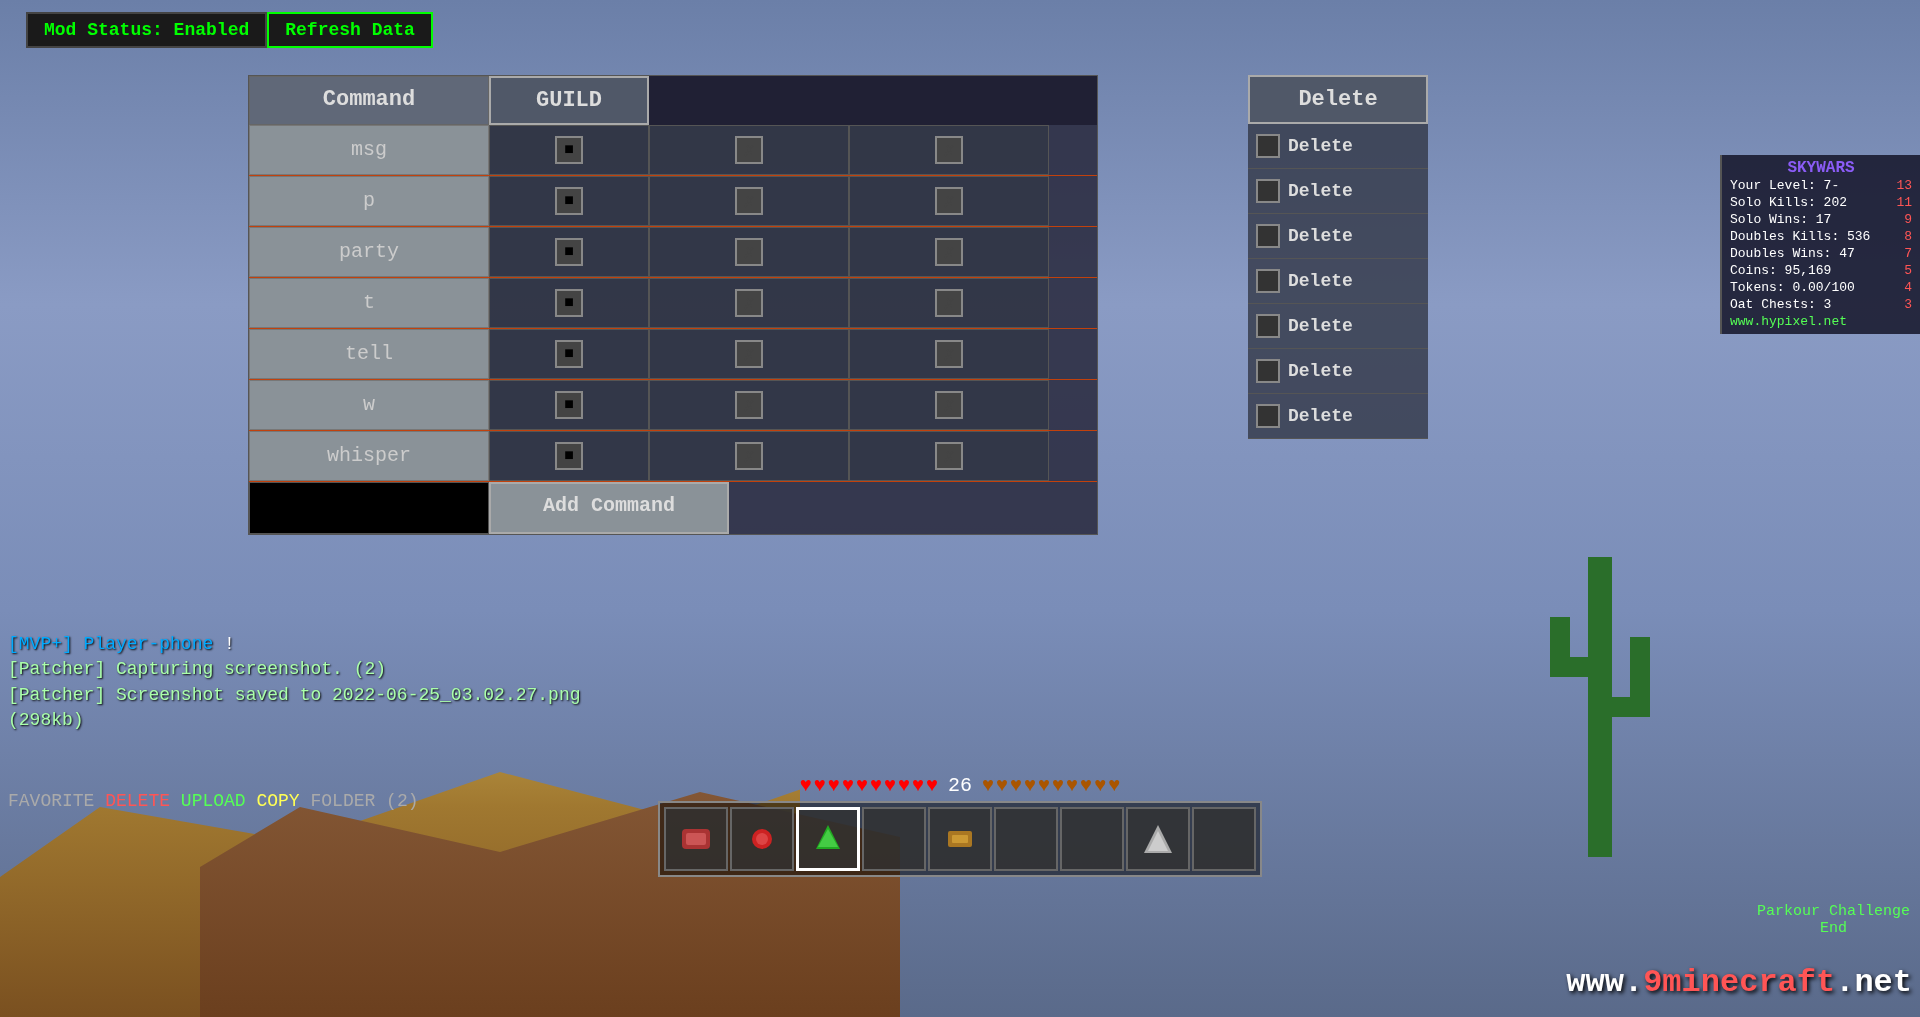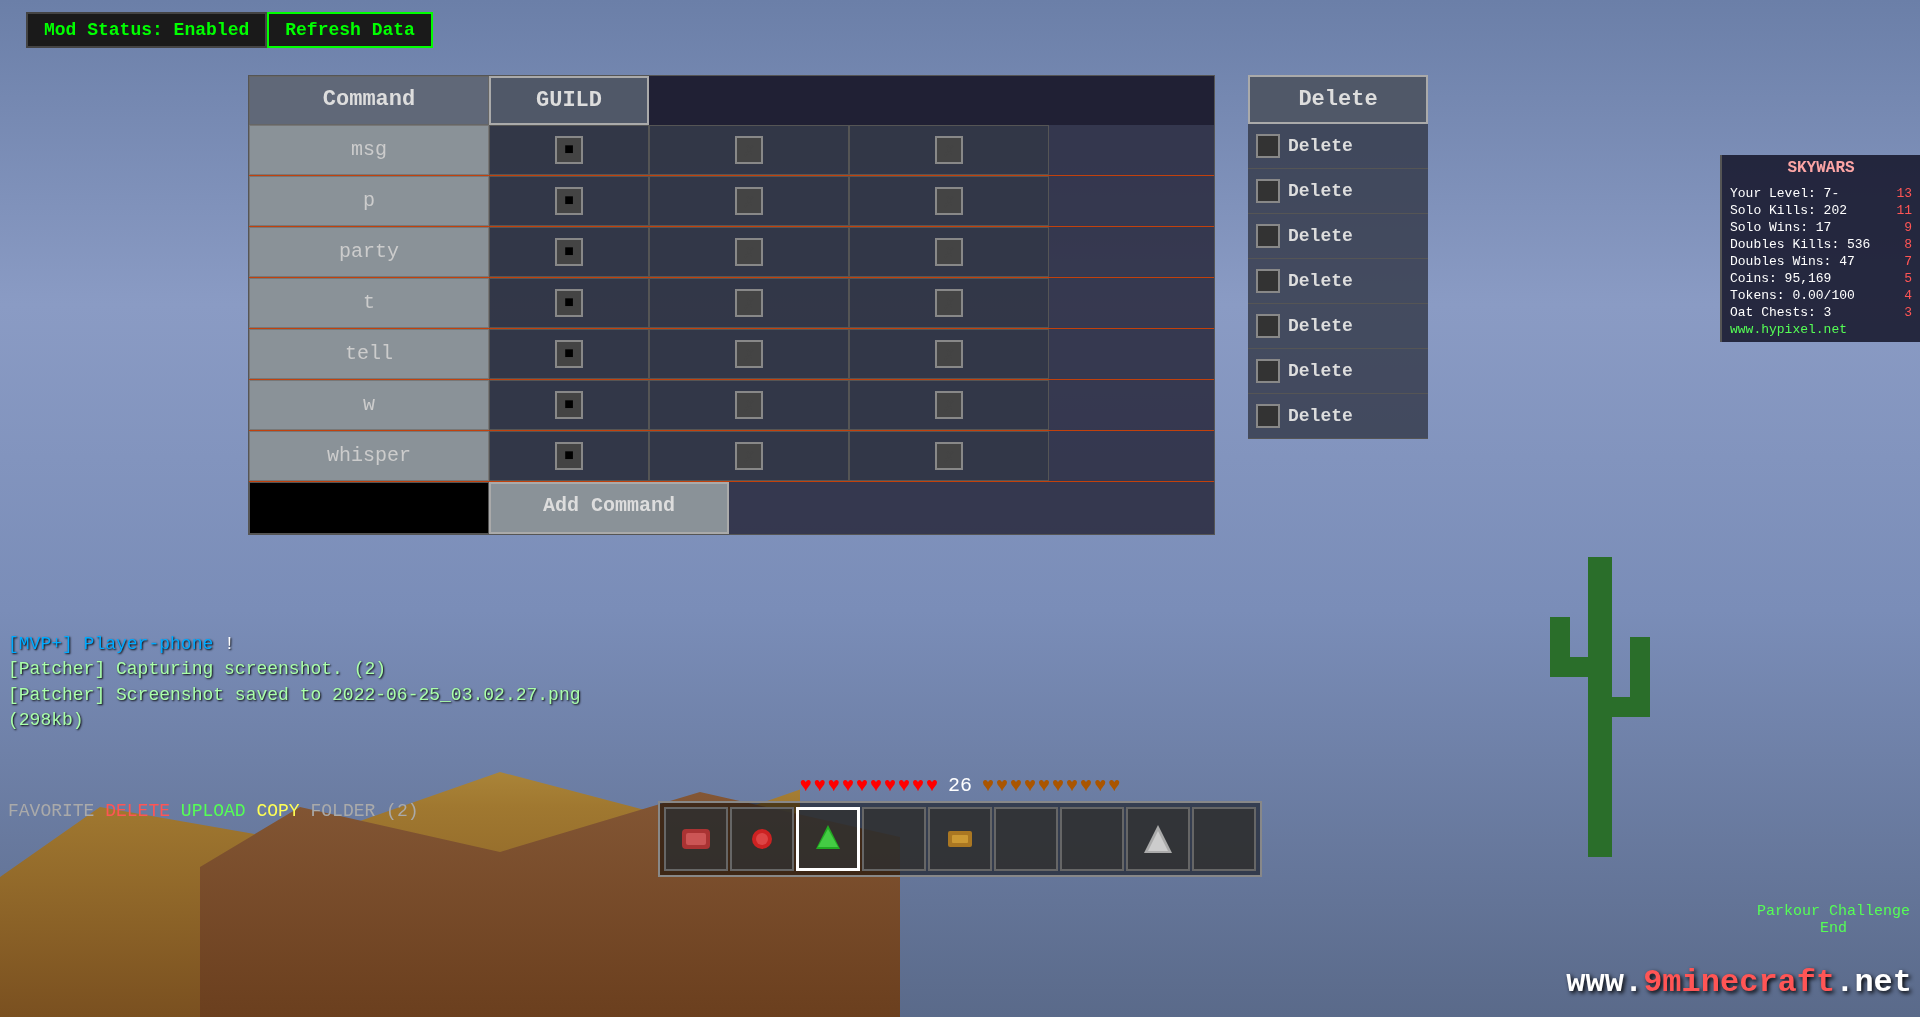--- a/index.html
+++ b/index.html
@@ -97,21 +97,21 @@
       font-weight: bold;
       padding: 6px 16px;
       cursor: pointer;
     }
 
     
     .command-table {
       position: absolute;
       top: 75px;
       left: 248px;
-      width: 967px;
+      width: 850px;
       background: rgba(40, 40, 60, 0.85);
       border: 1px solid #555;
     }
 
     .table-header {
       display: grid;
       grid-template-columns: 240px 160px 200px 200px;
       background: rgba(30, 30, 50, 0.9);
     }
 
@@ -260,25 +260,25 @@
       top: 155px;
       right: 0;
       width: 200px;
       background: rgba(20, 20, 40, 0.85);
       z-index: 11;
       padding: 4px 8px;
       border-left: 2px solid #555;
     }
 
     .scoreboard-title {
-      color: #fca5a5;
+      color: #8b5cf6;
       font-size: 16px;
       font-weight: bold;
       text-align: center;
-      margin-bottom: 8px;
+      margin-bottom: 0;
     }
 
     .score-line {
       display: flex;
       justify-content: space-between;
       font-size: 13px;
       color: #fff;
       padding: 1px 0;
     }
 
@@ -302,21 +302,21 @@
       text-shadow: 1px 1px 2px #000;
     }
 
     .chat-mvp { color: #00aaff; }
     .chat-white { color: #ffffff; }
     .chat-patcher { color: #aaffaa; }
 
     
     .action-bar {
       position: absolute;
-      bottom: 192px;
+      bottom: 202px;
       left: 0;
       width: 750px;
       z-index: 11;
       padding: 4px 8px;
       font-size: 18px;
       font-family: 'Courier New', monospace;
     }
 
     .action-favorite { color: #aaaaaa; }
     .action-delete { color: #ff5555; }

